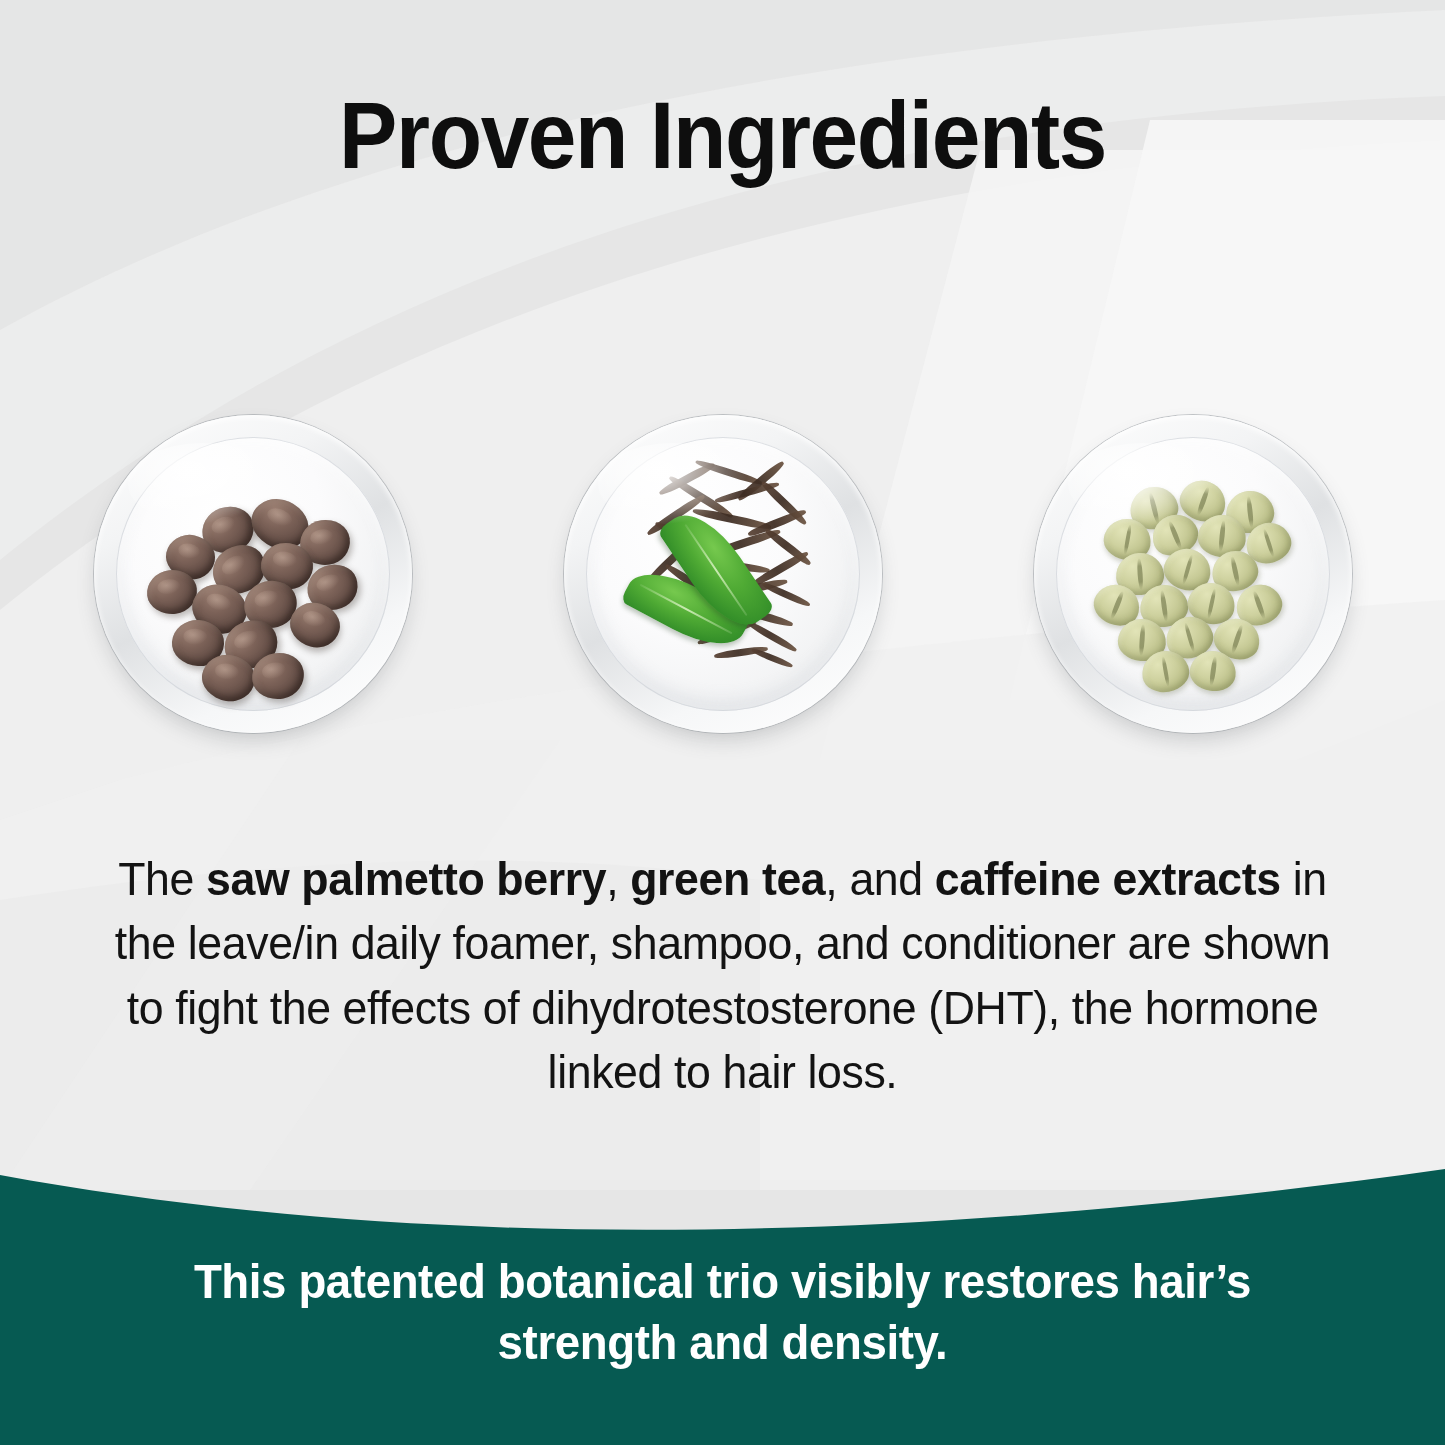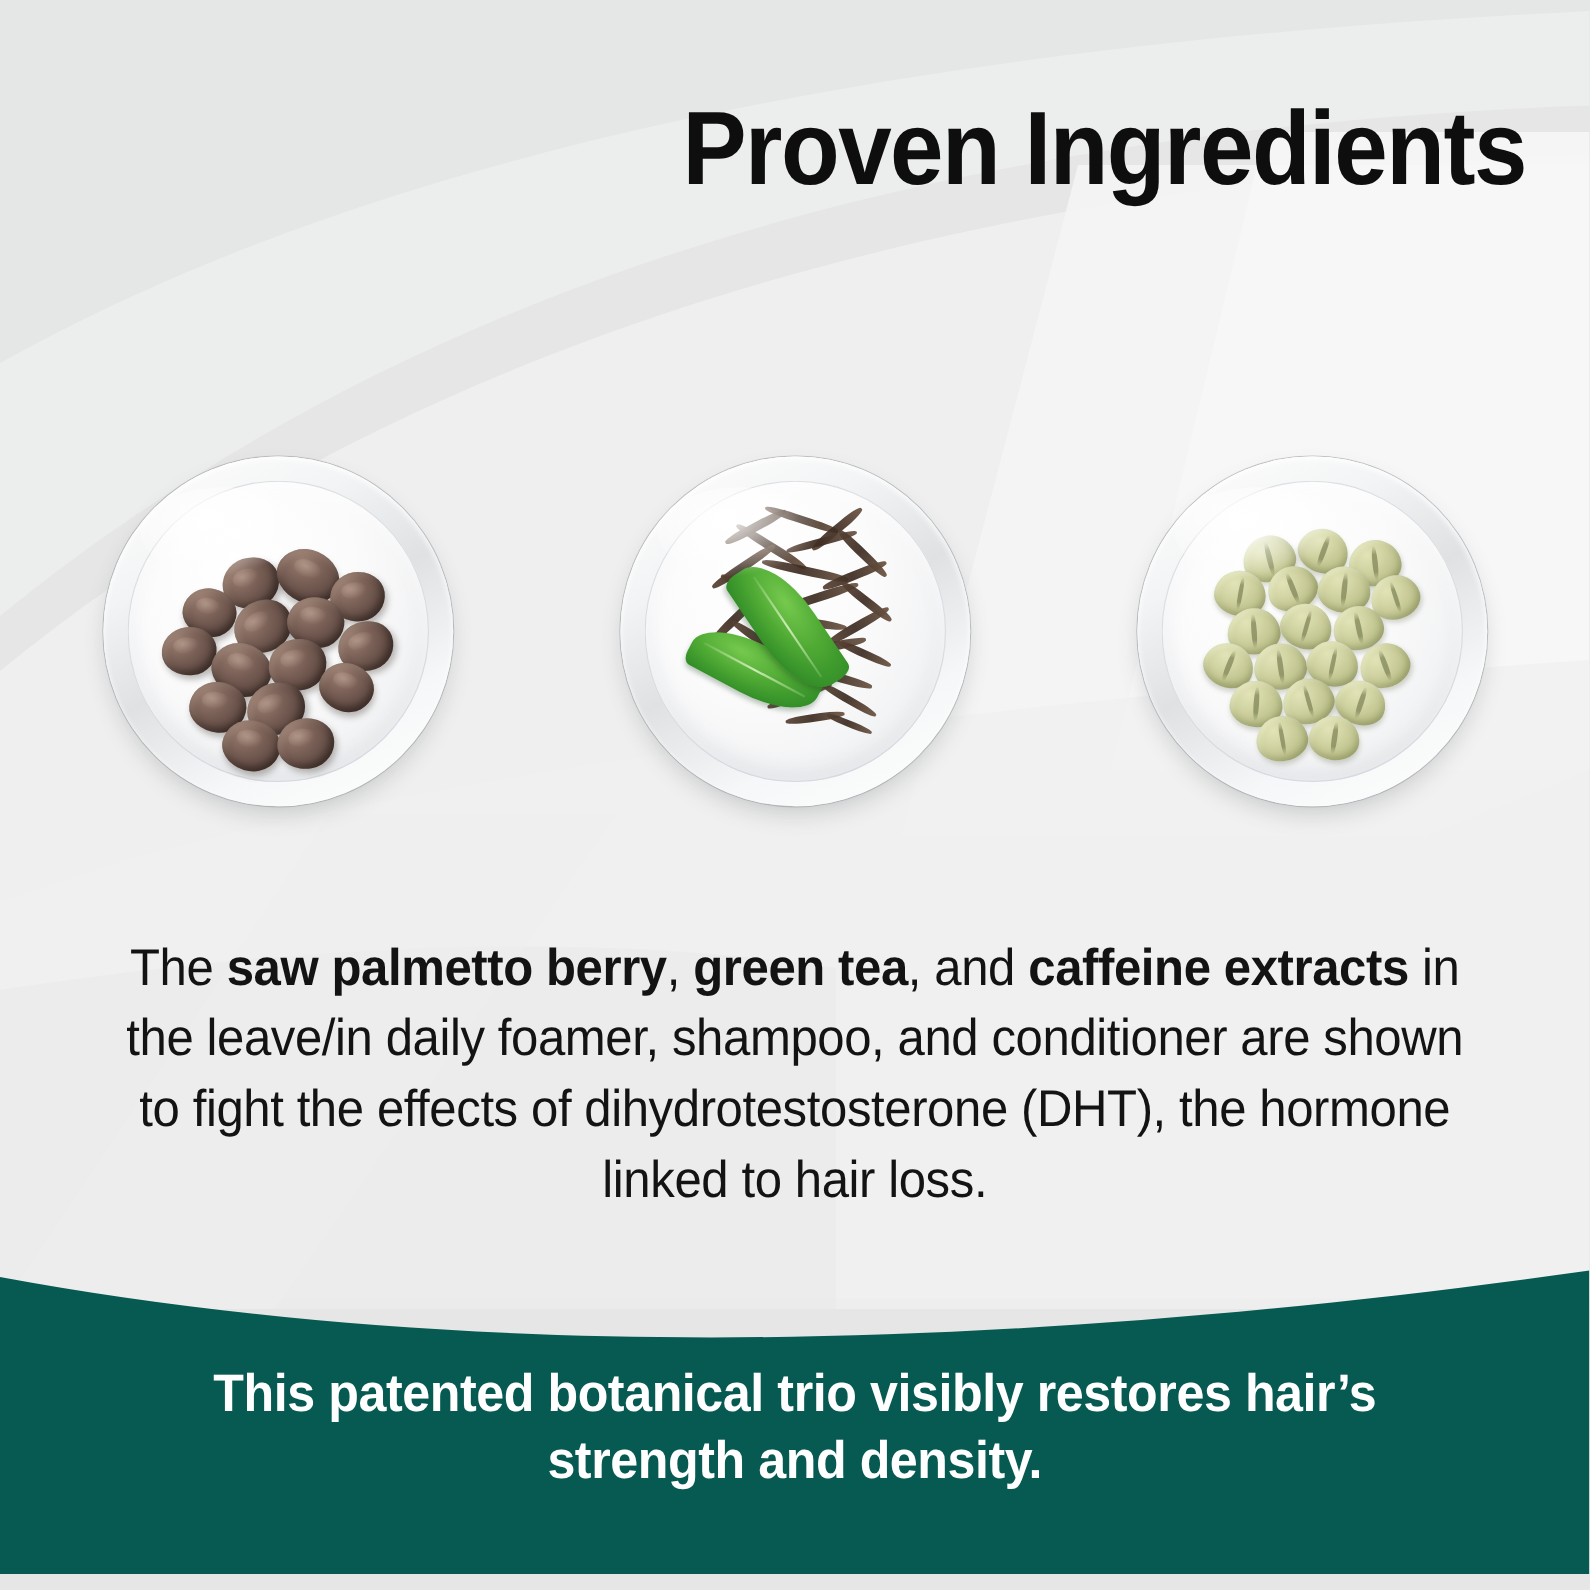--- a/index.html
+++ b/index.html
@@ -7,21 +7,21 @@
     width:1445px;height:1445px;overflow:hidden;
     font-family:"Liberation Sans","DejaVu Sans",sans-serif;
     background:#e8e8e8;
     position:relative;
   }
 
   
   #bg{position:absolute;inset:0;z-index:0;}
 
   
-  .header{position:absolute;top:0;left:0;width:1445px;z-index:5;text-align:right;}
+  .header{position:absolute;top:0;left:0;width:1445px;z-index:5;text-align:center;}
   .title{
     margin:0;padding-top:88px;
     font-size:95px;line-height:1.0;
     font-weight:bold;
     letter-spacing:-1.5px;
     color:#0e0e0e;
     transform:scaleX(0.92);
     font-family:"Liberation Sans","DejaVu Sans",sans-serif;
   }
   .pill-wrap{margin-top:36px;display:flex;justify-content:center;}
@@ -152,21 +152,21 @@
     z-index:5;text-align:center;
     font-size:47px;line-height:1.37;
     color:#131313;
     letter-spacing:-0.4px;
     transform:scaleX(0.95);
   }
   .body-copy b{font-weight:bold;}
 
   
   .footer{
-    position:absolute;left:0;bottom:14px;width:1445px;height:300px;z-index:5;
+    position:absolute;left:0;bottom:0;width:1445px;height:300px;z-index:5;
   }
   .footer-svg{position:absolute;inset:0;width:100%;height:100%;}
   .footer-text{
     position:absolute;left:92px;top:106px;width:1261px;
     text-align:center;color:#ffffff;
     font-size:48px;line-height:1.28;font-weight:bold;
     letter-spacing:-0.4px;
     transform:scaleX(0.95);
   }
 </style>

